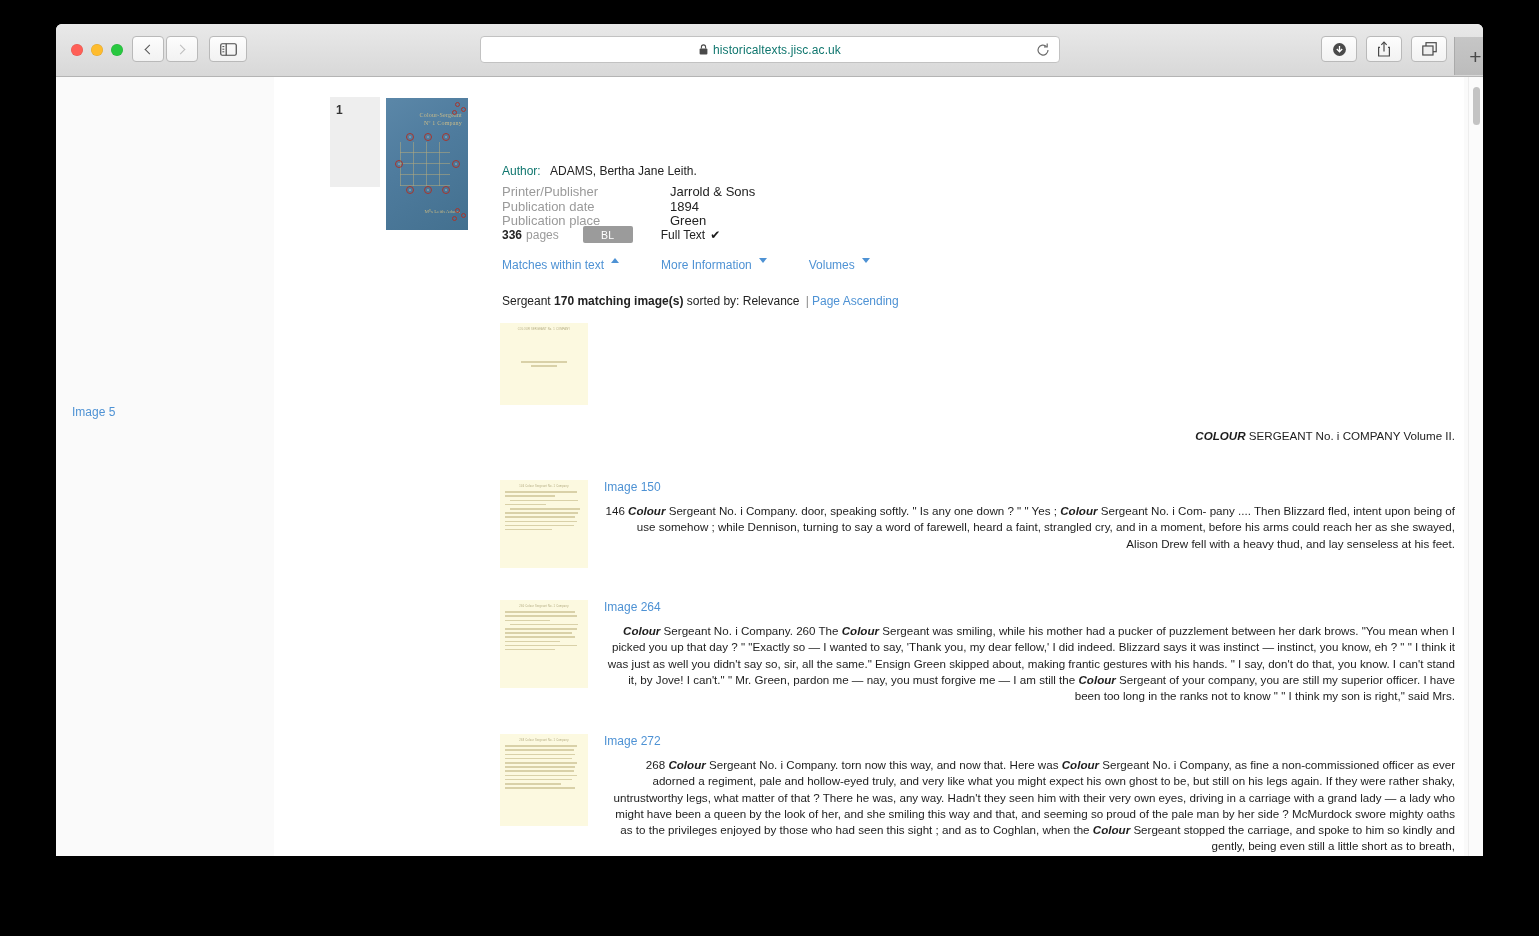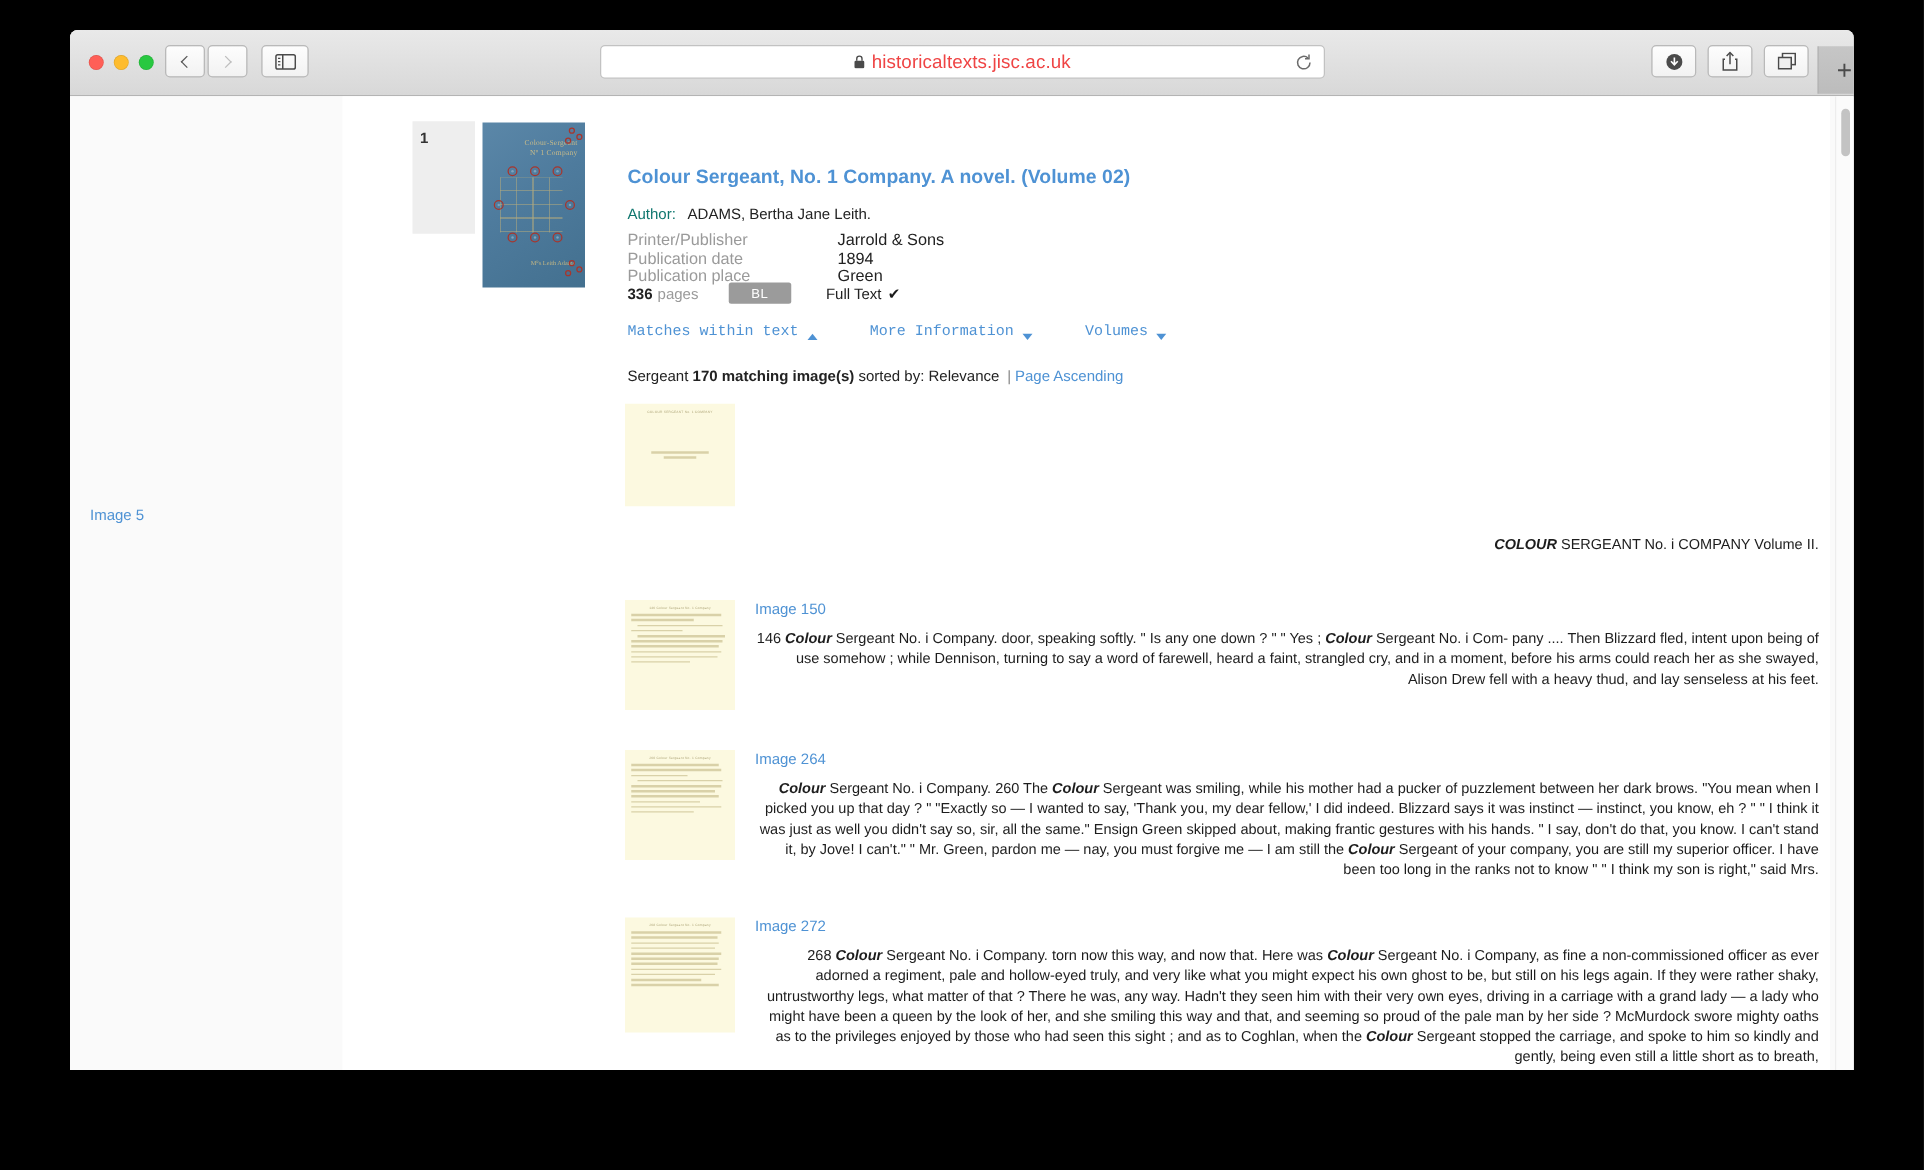--- a/index.html
+++ b/index.html
@@ -69,21 +69,21 @@
   
   .urlfield {
     position: absolute; left: 424px; top: 12px;
     width: 580px; height: 27px;
     background: #ffffff;
     border: 1px solid #c2c2c2;
     border-radius: 4px;
     display: flex; align-items: center; justify-content: center;
     gap: 5px;
   }
-  .url-text { font-size: 15px; color: #ef4444; letter-spacing: .1px; }
+  .url-text { font-size: 12px; color: #0f766e; letter-spacing: .1px; }
   .reload {
     position: absolute; right: 9px; top: 50%;
     transform: translateY(-50%);
     width: 14px; height: 14px;
   }
 
   
   .page {
     position: relative;
     height: 779px;
@@ -192,21 +192,21 @@
     border-radius: 2px;
   }
   .fulltext { margin-left: 28px; color: #222; }
   .tick { margin-left: 5px; color: #1a1a1a; font-size: 12px; }
 
   
   .acc-row {
     position: absolute; left: 446px; top: 181px;
     display: flex; font-size: 12px; color: #4e92d4;
   }
-  .acc { display: flex; align-items: flex-end; margin-right: 42px; font-family: Liberation Mono, monospace; }
+  .acc { display: flex; align-items: flex-start; margin-right: 42px; }
   .acc .caret {
     width: 0; height: 0; margin-left: 7px;
     border-left: 4px solid transparent;
     border-right: 4px solid transparent;
   }
   .acc .caret.down { border-top: 5px solid #4e92d4; }
   .acc .caret.up   { border-bottom: 5px solid #4e92d4; }
 
   .showing {
     position: absolute; left: 446px; top: 217px;
@@ -355,21 +355,20 @@
           <i style="left:11px; top:5px;"></i>
           <i style="left:2px; top:8px;"></i>
       </div>
       <div class="corner-orn" style="left:64px; bottom:4px;">
         <i style="left:5px; top:0;"></i>
           <i style="left:11px; top:5px;"></i>
           <i style="left:2px; top:8px;"></i>
       </div>
     </div>
 
-    <div class="rec-title">Colour Sergeant, No. 1 Company. A novel. (Volume 02)</div>
 
     <div class="meta-author">
       <span class="lbl">Author:</span>
       <span class="val">ADAMS, Bertha Jane Leith.</span>
     </div>
 
     <div class="meta-table">
       <div class="meta-row">
         <span class="lbl">Printer/Publisher</span>
         <span class="val">Jarrold &amp; Sons</span>

